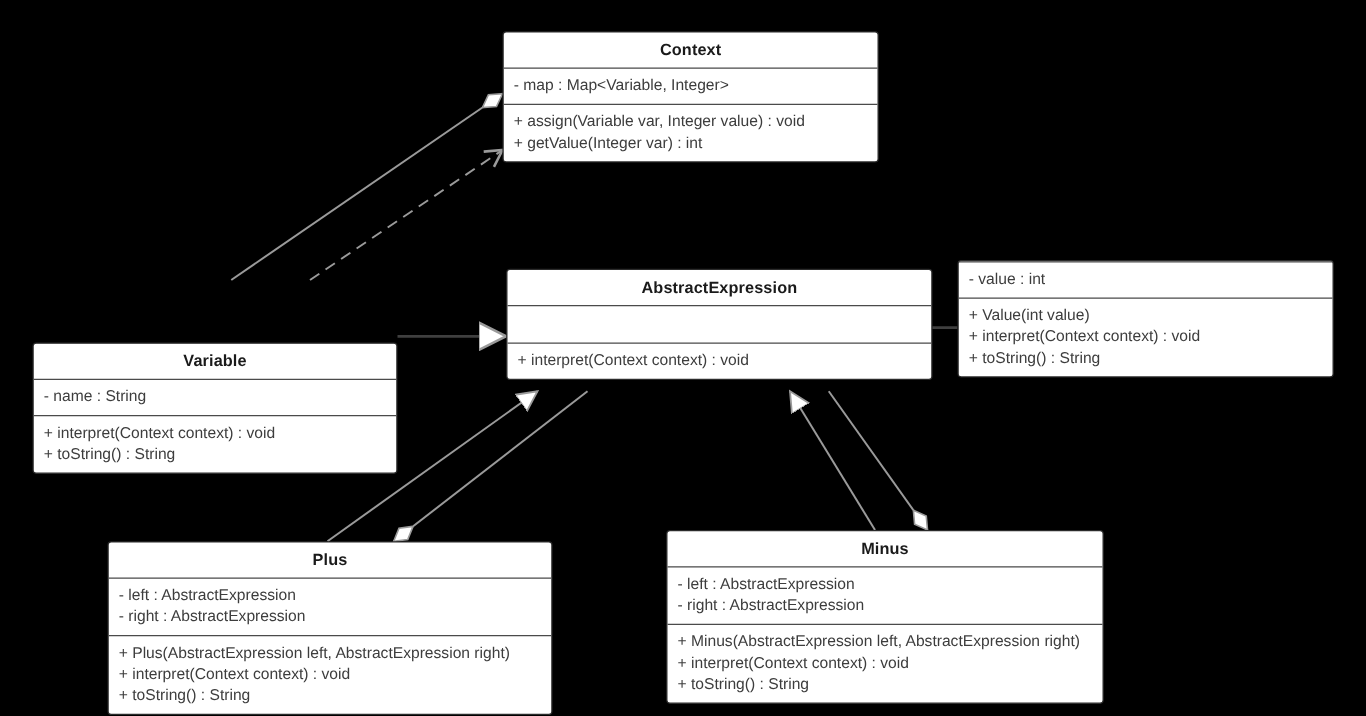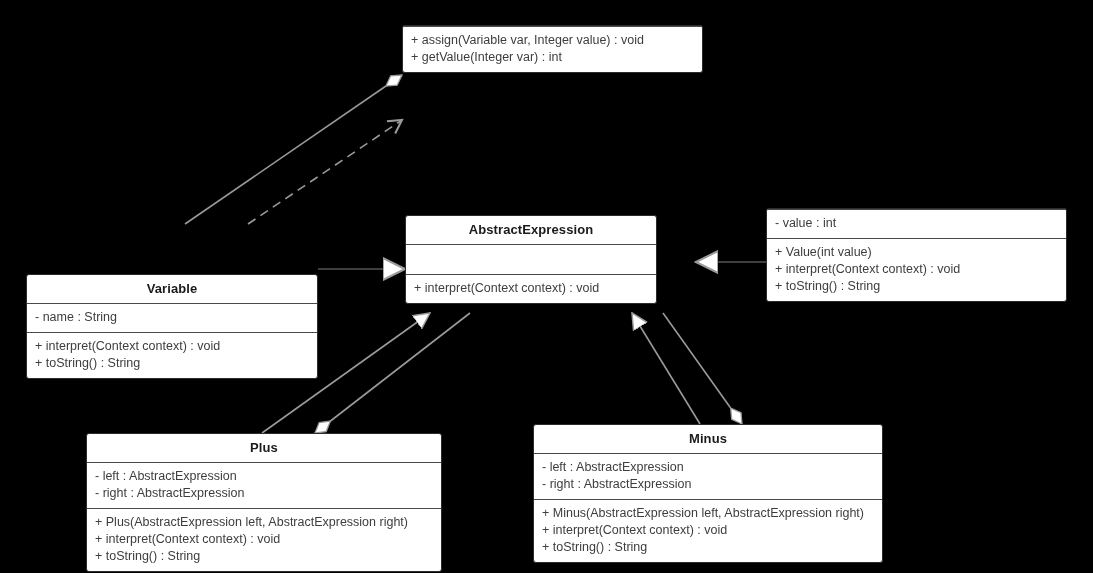--- a/index.html
+++ b/index.html
@@ -84,38 +84,42 @@
     <line x1="262" y1="433" x2="430" y2="313" stroke="#9a9a9a" stroke-width="1.6" marker-end="url(#hollow-triangle)"></line>
 
     <line x1="700" y1="424" x2="632" y2="313" stroke="#9a9a9a" stroke-width="1.6" marker-end="url(#hollow-triangle)"></line>
 
     <line x1="470" y1="313" x2="315" y2="433" stroke="#9a9a9a" stroke-width="1.6" marker-end="url(#hollow-diamond)"></line>
 
     <line x1="663" y1="313" x2="742" y2="424" stroke="#9a9a9a" stroke-width="1.6" marker-end="url(#hollow-diamond)"></line>
   </svg>
 
   <div class="uml-class" style="left: 402px; top: 25px; width: 301px;">
+    <div class="class-name">Context</div>
+    <div class="compartment">
+      <div class="member">- map : Map&lt;Variable, Integer&gt;</div>
+    </div>
     <div class="compartment">
       <div class="member">+ assign(Variable var, Integer value) : void</div>
       <div class="member">+ getValue(Integer var) : int</div>
     </div>
   </div>
 
   <div class="uml-class" style="left: 26px; top: 226px; width: 292px; margin-top: 48px;">
     <div class="class-name">Variable</div>
     <div class="compartment">
       <div class="member">- name : String</div>
     </div>
     <div class="compartment">
       <div class="member">+ interpret(Context context) : void</div>
       <div class="member">+ toString() : String</div>
     </div>
   </div>
 
-  <div class="uml-class" style="left: 405px; top: 215px; width: 252px;">
+  <div class="uml-class" style="left: 405px; top: 215px; width: 341px;">
     <div class="class-name">AbstractExpression</div>
     <div class="compartment empty"></div>
     <div class="compartment">
       <div class="member">+ interpret(Context context) : void</div>
     </div>
   </div>
 
   <div class="uml-class" style="left: 766px; top: 208px; width: 301px;">
     <div class="compartment">
       <div class="member">- value : int</div>

